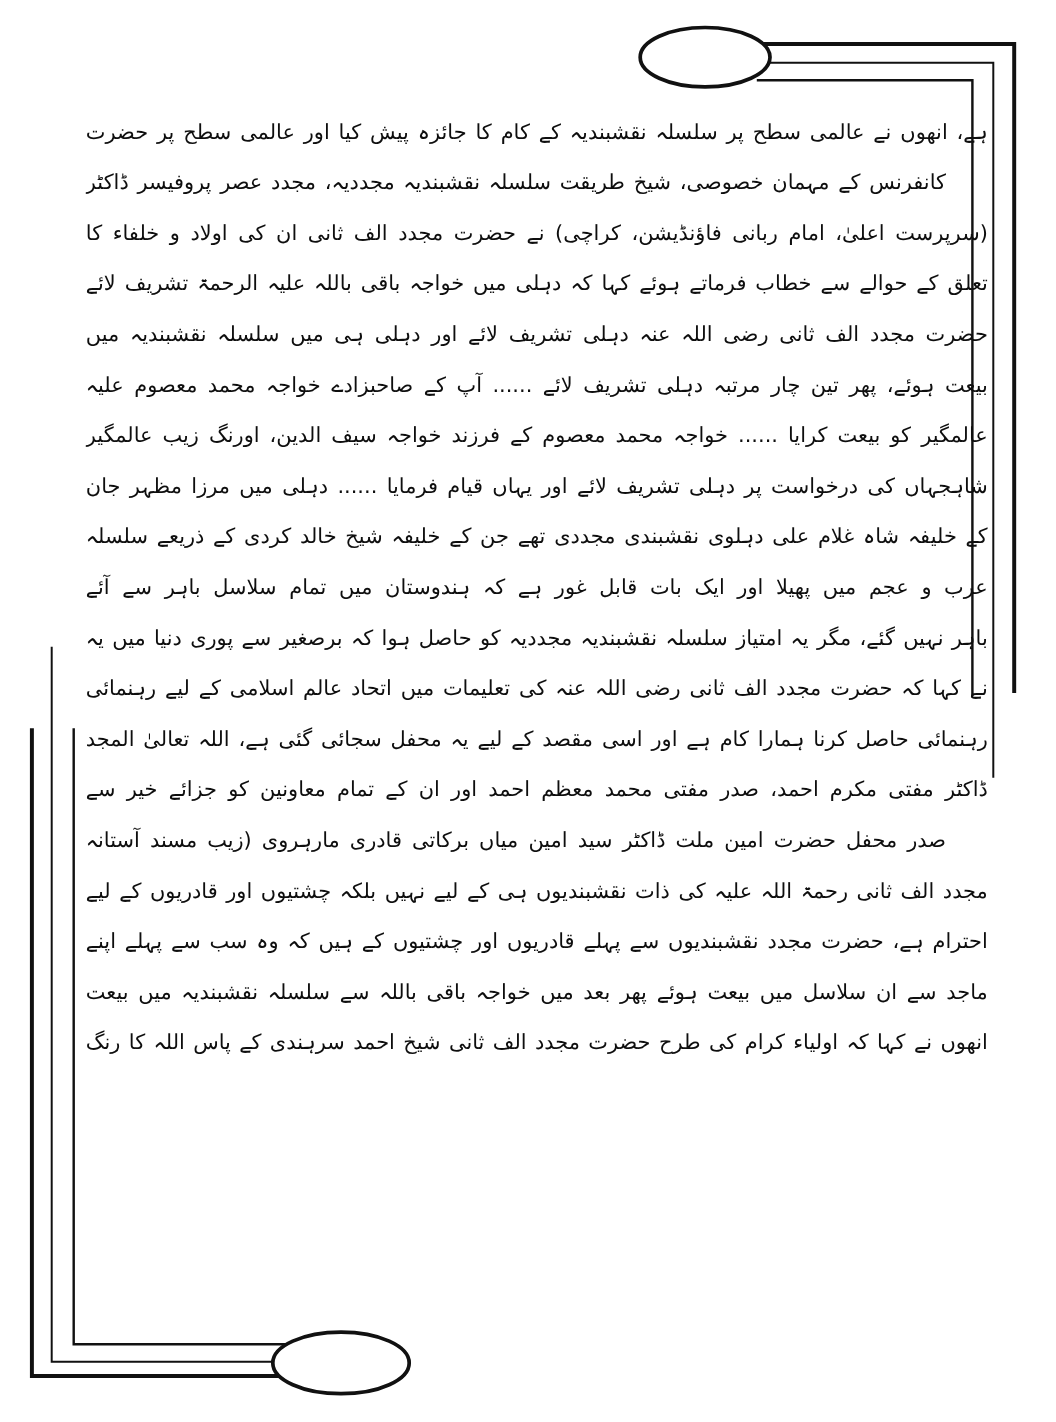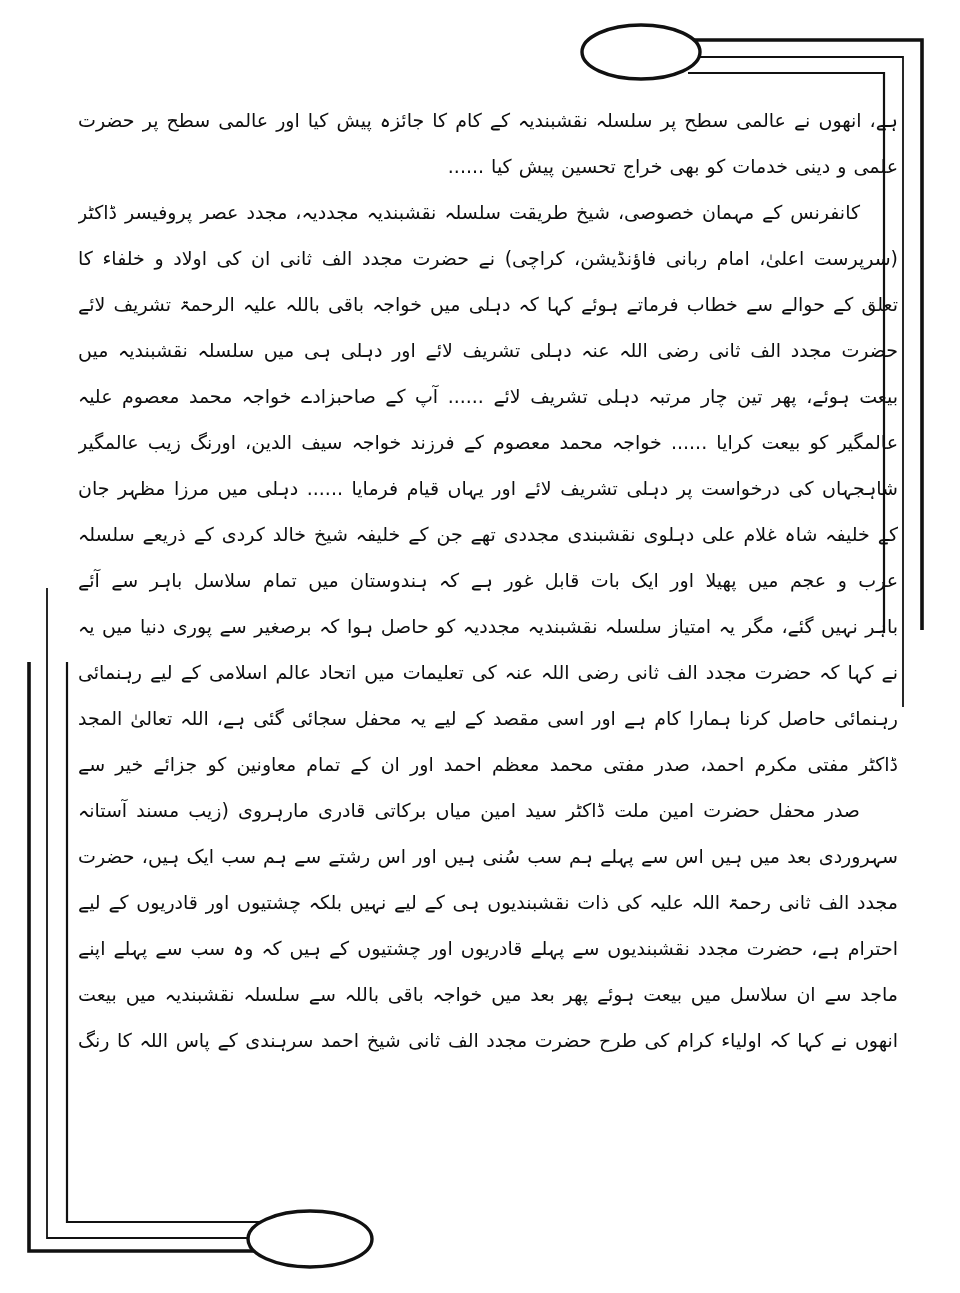--- a/index.html
+++ b/index.html
@@ -62,35 +62,33 @@
     <path d="M 335 1251 L 29 1251 L 29 662" fill="none" stroke="#111111" stroke-width="3.6"></path>
     <path d="M 320 1238 L 47 1238 L 47 588" fill="none" stroke="#111111" stroke-width="1.8"></path>
     <path d="M 305 1222 L 67 1222 L 67 662" fill="none" stroke="#111111" stroke-width="2.2"></path>
 
     <ellipse cx="641" cy="52" rx="59" ry="27" fill="#ffffff" stroke="#111111" stroke-width="3.4"></ellipse>
     <ellipse cx="310" cy="1239" rx="62" ry="28" fill="#ffffff" stroke="#111111" stroke-width="3.4"></ellipse>
   </svg>
 
   <div class="textcol" id="textcol">
       <div class="line">ہے، انھوں نے عالمی سطح پر سلسلہ نقشبندیہ کے کام کا جائزہ پیش کیا اور عالمی سطح پر حضرت مسعود ملت کی</div>
-      <div class="line last">علمی و دینی خدمات کو بھی خراج تحسین پیش کیا ......</div>
       <div class="line first">کانفرنس کے مہمان خصوصی، شیخ طریقت سلسلہ نقشبندیہ مجددیہ، مجدد عصر پروفیسر ڈاکٹر محمد مسعود احمد</div>
       <div class="line">(سرپرست اعلیٰ، امام ربانی فاؤنڈیشن، کراچی) نے حضرت مجدد الف ثانی ان کی اولاد و خلفاء کا دہلی سے</div>
       <div class="line">تعلق کے حوالے سے خطاب فرماتے ہوئے کہا کہ دہلی میں خواجہ باقی باللہ علیہ الرحمۃ تشریف لائے پھر</div>
       <div class="line">حضرت مجدد الف ثانی رضی اللہ عنہ دہلی تشریف لائے اور دہلی ہی میں سلسلہ نقشبندیہ میں خواجہ باقی باللہ سے</div>
       <div class="line">بیعت ہوئے، پھر تین چار مرتبہ دہلی تشریف لائے ...... آپ کے صاحبزادے خواجہ محمد معصوم علیہ الرحمۃ سفر حج</div>
       <div class="line">عالمگیر کو بیعت کرایا ...... خواجہ محمد معصوم کے فرزند خواجہ سیف الدین، اورنگ زیب عالمگیر کی تربیت کی خاطر</div>
       <div class="line">شاہجہاں کی درخواست پر دہلی تشریف لائے اور یہاں قیام فرمایا ...... دہلی میں مرزا مظہر جان جاناں اور ان</div>
       <div class="line">کے خلیفہ شاہ غلام علی دہلوی نقشبندی مجددی تھے جن کے خلیفہ شیخ خالد کردی کے ذریعے سلسلہ مجددیہ</div>
       <div class="line">عرب و عجم میں پھیلا اور ایک بات قابل غور ہے کہ ہندوستان میں تمام سلاسل باہر سے آئے ہندوستان سے</div>
       <div class="line">باہر نہیں گئے، مگر یہ امتیاز سلسلہ نقشبندیہ مجددیہ کو حاصل ہوا کہ برصغیر سے پوری دنیا میں یہ سلسلہ پھیلا، انھوں</div>
       <div class="line">نے کہا کہ حضرت مجدد الف ثانی رضی اللہ عنہ کی تعلیمات میں اتحاد عالم اسلامی کے لیے رہنمائی ہے، اب</div>
       <div class="line">رہنمائی حاصل کرنا ہمارا کام ہے اور اسی مقصد کے لیے یہ محفل سجائی گئی ہے، اللہ تعالیٰ المجد اکیڈمی کے بانی</div>
       <div class="line last">ڈاکٹر مفتی مکرم احمد، صدر مفتی محمد معظم احمد اور ان کے تمام معاونین کو جزائے خیر سے نوازے، آمین ......</div>
       <div class="line first">صدر محفل حضرت امین ملت ڈاکٹر سید امین میاں برکاتی قادری مارہروی (زیب مسند آستانہ عالیہ</div>
-      <div class="line">سہروردی بعد میں ہیں اس سے پہلے ہم سب سُنی ہیں اور اس رشتے سے ہم سب ایک ہیں، حضرت</div>
       <div class="line">مجدد الف ثانی رحمۃ اللہ علیہ کی ذات نقشبندیوں ہی کے لیے نہیں بلکہ چشتیوں اور قادریوں کے لیے بھی قابل</div>
       <div class="line">احترام ہے، حضرت مجدد نقشبندیوں سے پہلے قادریوں اور چشتیوں کے ہیں کہ وہ سب سے پہلے اپنے والد</div>
       <div class="line">ماجد سے ان سلاسل میں بیعت ہوئے پھر بعد میں خواجہ باقی باللہ سے سلسلہ نقشبندیہ میں بیعت ہوئے ......</div>
       <div class="line last">انھوں نے کہا کہ اولیاء کرام کی طرح حضرت مجدد الف ثانی شیخ احمد سرہندی کے پاس اللہ کا رنگ تھا جو انھوں</div>
     </div>
 
 </div>
 
 </body></html>

